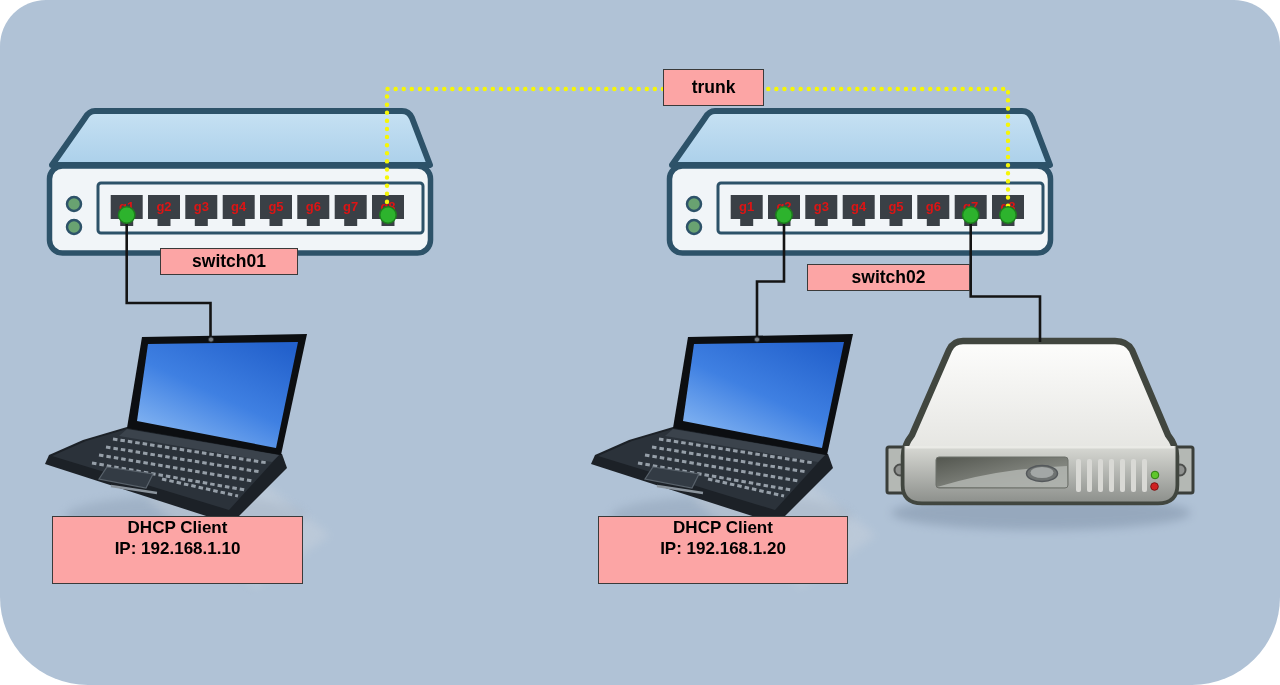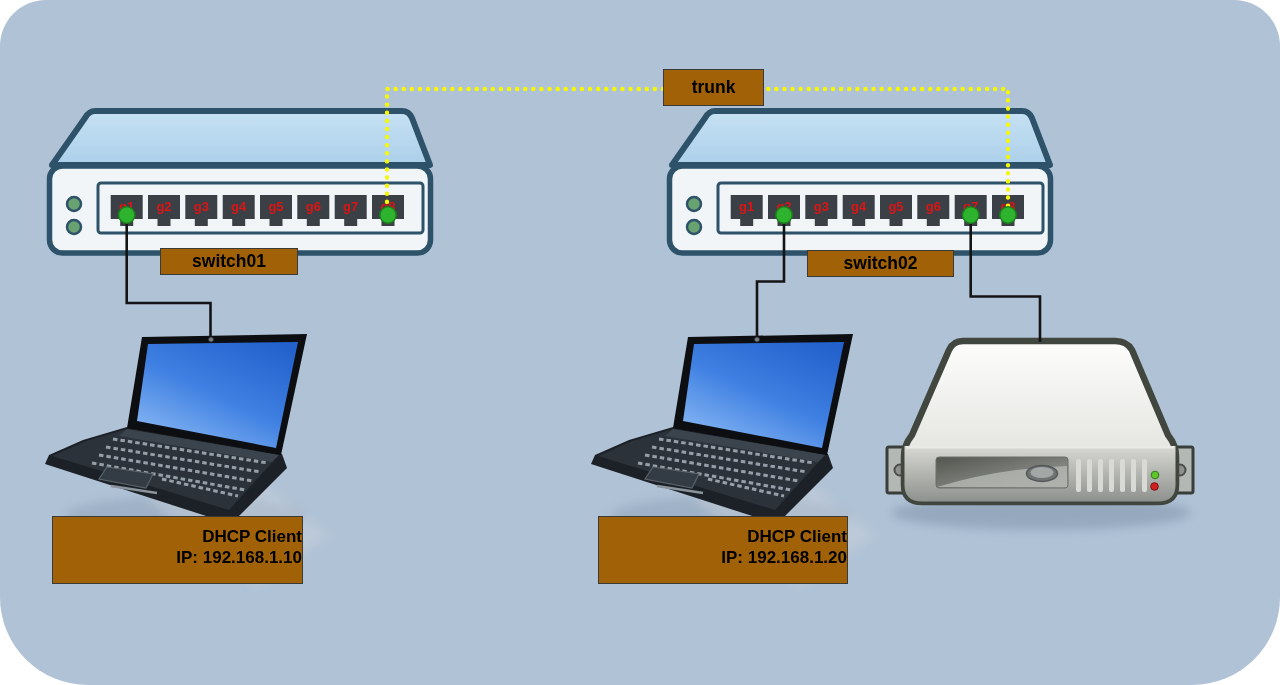--- a/index.html
+++ b/index.html
@@ -7,36 +7,36 @@
     position:relative;
     width:1280px;height:685px;
     background:#b0c2d6;
     border-radius:46px 46px 88px 88px;
     overflow:hidden;
     font-family:"Liberation Sans", sans-serif;
   }
   .canvas svg{position:absolute;left:0;top:0;}
   .labelbox{
     position:absolute;
-    background:#a16207;
+    background:#fca5a5;
     border:1.6px solid #3a3a3a;
     color:#000;
     font-weight:bold;
-    text-align:right;
+    text-align:center;
     box-sizing:border-box;
     z-index:5;
   }
   .tag{
     display:flex;align-items:center;justify-content:center;
     font-size:17.5px;
   }
   .nodelabel{
     font-size:17px;
     line-height:21.4px;
-    padding-top:9px;
+    padding-top:0;
   }
   .plabel{
     font:bold 13px "Liberation Sans", sans-serif;
     fill:#dd1414;
   }
 </style>
 </head>
 <body>
 
 <div class="canvas">
@@ -180,21 +180,21 @@
   </svg>
 
   <div class="labelbox tag" style="left:663px;top:69px;width:101px;height:37px;">
     <span>trunk</span>
   </div>
 
   <div class="labelbox tag" style="left:160px;top:248px;width:138px;height:27px;">
     <span>switch01</span>
   </div>
 
-  <div class="labelbox tag" style="left:807px;top:250px;width:147px;height:27px;">
+  <div class="labelbox tag" style="left:807px;top:264px;width:163px;height:27px;">
     <span>switch02</span>
   </div>
 
   <div class="labelbox nodelabel" style="left:52px;top:516px;width:251px;height:68px;">
     <div>DHCP Client</div>
     <div>IP: 192.168.1.10</div>
   </div>
 
   <div class="labelbox nodelabel" style="left:598px;top:516px;width:250px;height:68px;">
     <div>DHCP Client</div>

